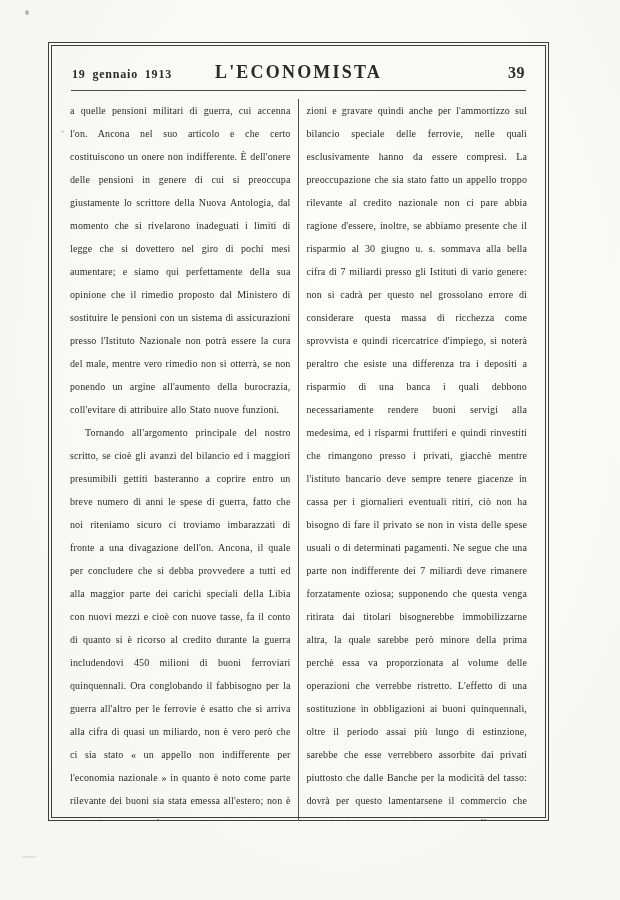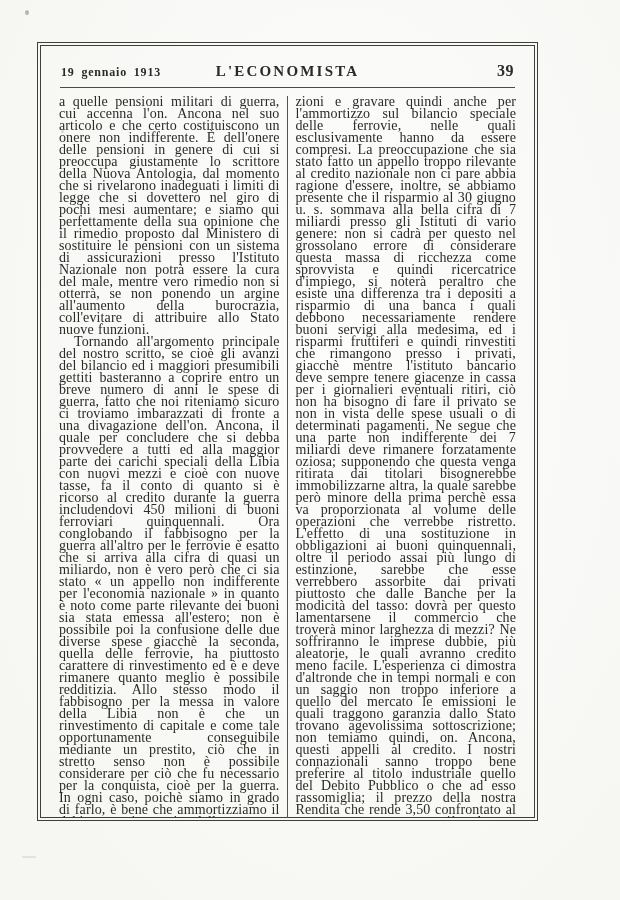--- a/index.html
+++ b/index.html
@@ -17,21 +17,21 @@
     overflow:hidden;
   }
   .scan-page{
     position:absolute;inset:0;
     background:
       radial-gradient(ellipse at 55% 40%, rgba(255,255,255,.6), rgba(0,0,0,.015) 85%),
       var(--paper,#fafaf7);
   }
   .frame-outer{
     position:absolute;
-    left:37px;top:42px;width:501px;height:779px;
+    left:48px;top:42px;width:501px;height:779px;
     border:1px solid var(--frame,#413e38);
     background:transparent;
   }
   .frame-inner{
     position:absolute;inset:2px;
     border:1px solid var(--frame,#413e38);
     padding:14px 18px 0 18px;
   }
   .page-header{
     display:grid;
@@ -42,21 +42,21 @@
   .issue-date{
     justify-self:start;
     font-weight:bold;
     font-size:12px;
     letter-spacing:.8px;
     word-spacing:3px;
   }
   .journal-title{
     justify-self:center;
     font-weight:bold;
-    font-size:15px;
+    font-size:18px;
     letter-spacing:2.2px;
   }
   .page-number{
     justify-self:end;
     font-weight:bold;
     font-size:16px;
     letter-spacing:.5px;
   }
   .header-rule{
     margin:7px 1px 0 1px;
@@ -75,22 +75,22 @@
     min-width:0;
   }
   .col-left{padding-right:7px;}
   .col-right{padding-left:8px;}
   .col-divider{
     width:1px;
     background:#55524b;
     flex:0 0 1px;
   }
   .para{
-    font-size:14px;
-    line-height:12px;
+    font-size:10px;
+    line-height:23px;
     text-align:justify;
     letter-spacing:.12px;
     word-spacing:.6px;
     hyphens:auto;
     -webkit-hyphens:auto;
   }
   .para.indent{text-indent:15px;}
   .scan-artifact{
     position:absolute;
     width:3px;height:3px;border-radius:50%;

